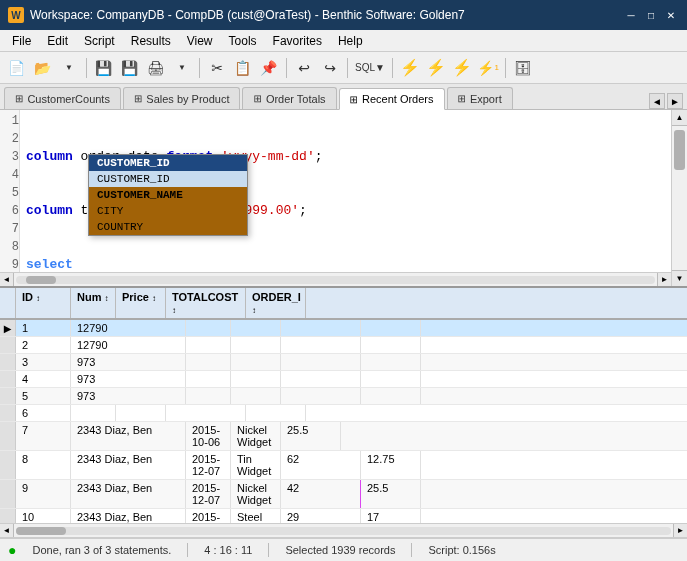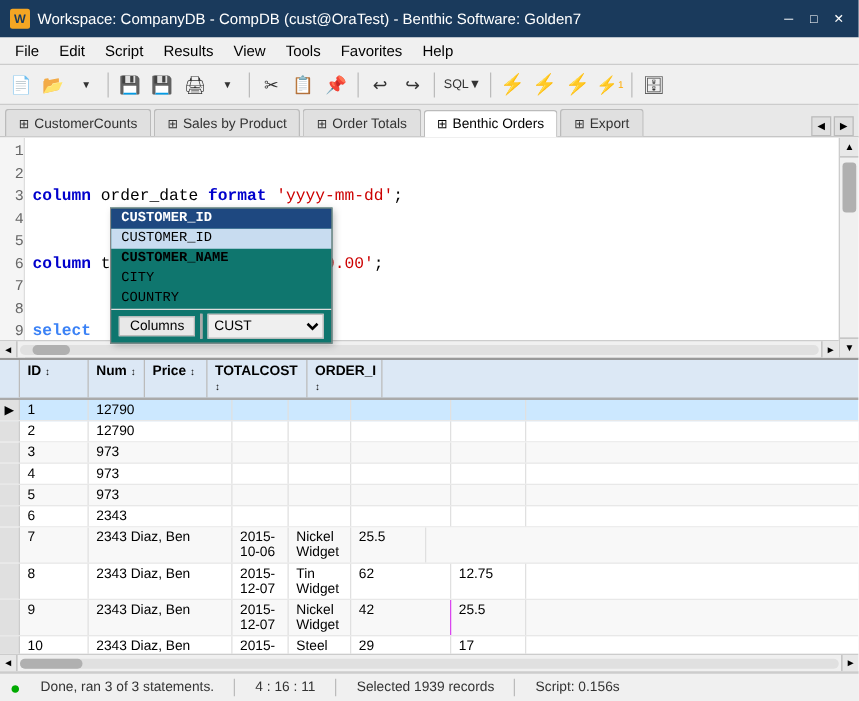--- a/index.html
+++ b/index.html
@@ -105,21 +105,21 @@
   <div class="tab">
     <span class="tab-icon">⊞</span>
     <span>Sales by Product</span>
   </div>
   <div class="tab">
     <span class="tab-icon">⊞</span>
     <span>Order Totals</span>
   </div>
   <div class="tab active">
     <span class="tab-icon">⊞</span>
-    <span>Benthic Orders</span>
+    <span>Recent Orders</span>
   </div>
   <div class="tab">
     <span class="tab-icon">⊞</span>
     <span>Export</span>
   </div>
   <div class="tabs-scroll">
     <div class="tabs-scroll-btn">◄</div>
     <div class="tabs-scroll-btn">►</div>
   </div>
 </div>
@@ -163,34 +163,26 @@
     </div>
 
     <div style="height: 14px; background: #f0f0f0; border-top: 1px solid #ccc; display: flex; align-items: center; position: absolute; bottom: 0; left: 0; right: 16px;">
       <div style="width: 14px; height: 14px; display: flex; align-items: center; justify-content: center; font-size: 8px; cursor: pointer; background: #e8e8e8; border-right: 1px solid #bbb;">◄</div>
       <div style="flex: 1; height: 8px; background: #e0e0e0; margin: 0 2px; border-radius: 4px;">
         <div style="height: 8px; background: #b0b0b0; border-radius: 4px; width: 30px; margin-left: 10px;"></div>
       </div>
       <div style="width: 14px; height: 14px; display: flex; align-items: center; justify-content: center; font-size: 8px; cursor: pointer; background: #e8e8e8; border-left: 1px solid #bbb;">►</div>
     </div>
 
-    <div style="position: absolute; top: 56px; left: 88px; background: #0f766e; border: 1px solid #888; box-shadow: 2px 2px 6px rgba(0,0,0,0.25); z-index: 100; min-width: 160px;">
+    <div style="position: absolute; top: 44px; left: 88px; background: #a16207; border: 1px solid #888; box-shadow: 2px 2px 6px rgba(0,0,0,0.25); z-index: 100; min-width: 160px;">
       <div style="background: #1e4880; color: white; padding: 2px 8px; font-size: 11px; font-weight: bold; font-family: 'Courier New', monospace;">CUSTOMER_ID</div>
       <div style="padding: 2px 8px; font-family: 'Courier New', monospace; font-size: 11px; cursor: pointer; background: #c8dcf0;">CUSTOMER_ID</div>
       <div style="padding: 2px 8px; font-family: 'Courier New', monospace; font-size: 11px; cursor: pointer; font-weight: bold;">CUSTOMER_NAME</div>
       <div style="padding: 2px 8px; font-family: 'Courier New', monospace; font-size: 11px; cursor: pointer;">CITY</div>
       <div style="padding: 2px 8px; font-family: 'Courier New', monospace; font-size: 11px; cursor: pointer;">COUNTRY</div>
-      <div style="border-top: 1px solid #ddd; padding: 3px 6px; display: flex; align-items: center; justify-content: space-between; gap: 4px;">
-        <button style="background: #e8e8e8; border: 1px solid #bbb; padding: 1px 8px; font-size: 11px; cursor: pointer; flex: 1;">Columns</button>
-        <div style="border: 1px solid #aaa; height: 20px; width: 1px; background: #bbb;"></div>
-        <select style="font-size: 11px; border: 1px solid #bbb; height: 20px; flex: 1;">
-          <option>CUST</option>
-          <option>CUSTOMERS</option>
-        </select>
-      </div>
     </div>
   </div>
 
   <div style="flex: 1; overflow: hidden; display: flex; flex-direction: column; position: relative;">
 
     <div style="display: flex; background: #dce8f5; border-bottom: 2px solid #aaa; font-weight: bold; font-size: 11px; font-family: 'Segoe UI', sans-serif; flex-shrink: 0;">
       <div style="width: 16px; border-right: 1px solid #bbb; background: #dce8f5;"></div>
       <div style="width: 55px; padding: 3px 6px; border-right: 1px solid #bbb;">ID <span style="font-size:8px;">↕</span></div>
       <div style="width: 45px; padding: 3px 6px; border-right: 1px solid #bbb;">Num <span style="font-size:8px;">↕</span></div>
       <div style="width: 50px; padding: 3px 6px; border-right: 1px solid #bbb;">Price <span style="font-size:8px;">↕</span></div>
@@ -246,21 +238,20 @@
         <div style="width: 115px; padding: 2px 6px; border-right: 1px solid #e0e0e0; overflow: hidden; white-space: nowrap;">973</div>
         <div style="width: 45px; padding: 2px 6px; border-right: 1px solid #e0e0e0;"></div>
         <div style="width: 50px; padding: 2px 6px; border-right: 1px solid #e0e0e0;"></div>
         <div style="width: 80px; padding: 2px 6px; border-right: 1px solid #e0e0e0;"></div>
         <div style="width: 60px; padding: 2px 6px; border-right: 1px solid #e0e0e0;"></div>
       </div>
 
       <div style="display: flex; border-bottom: 1px solid #e8e8e8; font-size: 11px;">
         <div style="width: 16px; border-right: 1px solid #ccc; background: #e0e0e0;"></div>
         <div style="width: 55px; padding: 2px 6px; border-right: 1px solid #e0e0e0;">6</div>
-        <div style="width: 115px; padding: 2px 6px; border-right: 1px solid #e0e0e0; overflow: hidden; white-space: nowrap;">2343</div>
         <div style="width: 45px; padding: 2px 6px; border-right: 1px solid #e0e0e0;"></div>
         <div style="width: 50px; padding: 2px 6px; border-right: 1px solid #e0e0e0;"></div>
         <div style="width: 80px; padding: 2px 6px; border-right: 1px solid #e0e0e0;"></div>
         <div style="width: 60px; padding: 2px 6px; border-right: 1px solid #e0e0e0;"></div>
       </div>
 
       <div style="display: flex; border-bottom: 1px solid #e8e8e8; font-size: 11px; background: #f8f8f8;">
         <div style="width: 16px; border-right: 1px solid #ccc; background: #e0e0e0;"></div>
         <div style="width: 55px; padding: 2px 6px; border-right: 1px solid #e0e0e0;">7</div>
         <div style="width: 115px; padding: 2px 6px; border-right: 1px solid #e0e0e0; overflow: hidden; white-space: nowrap;">2343 Diaz, Ben</div>

